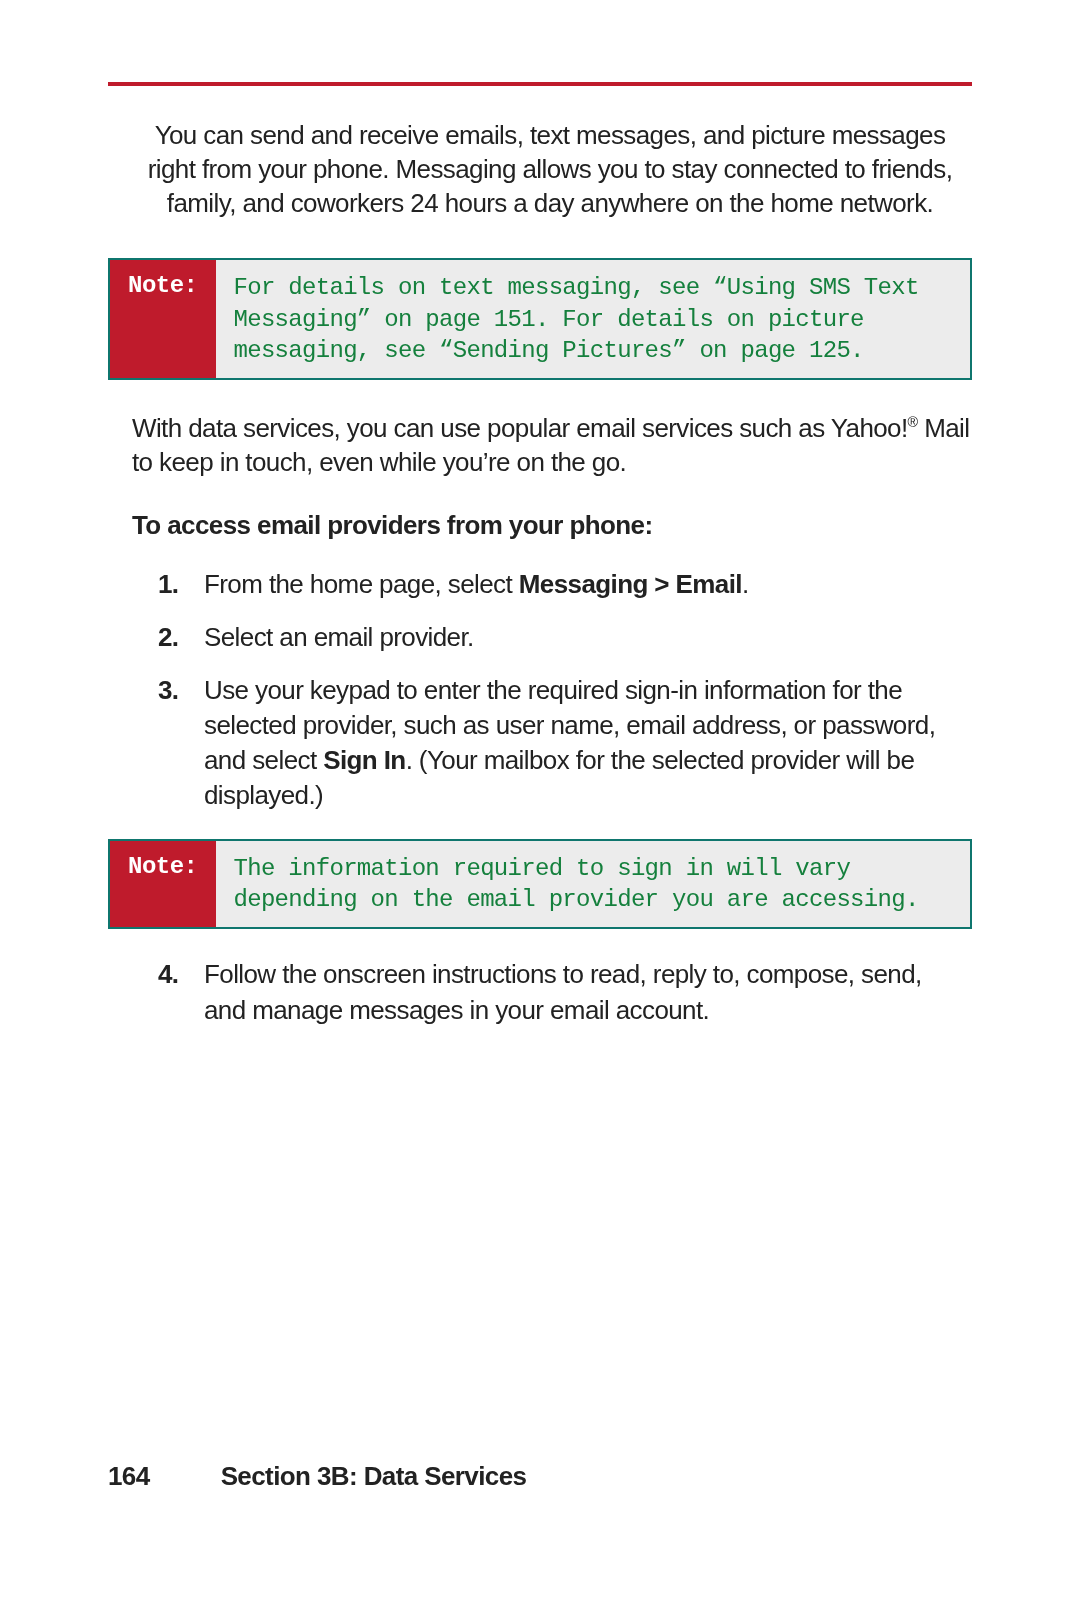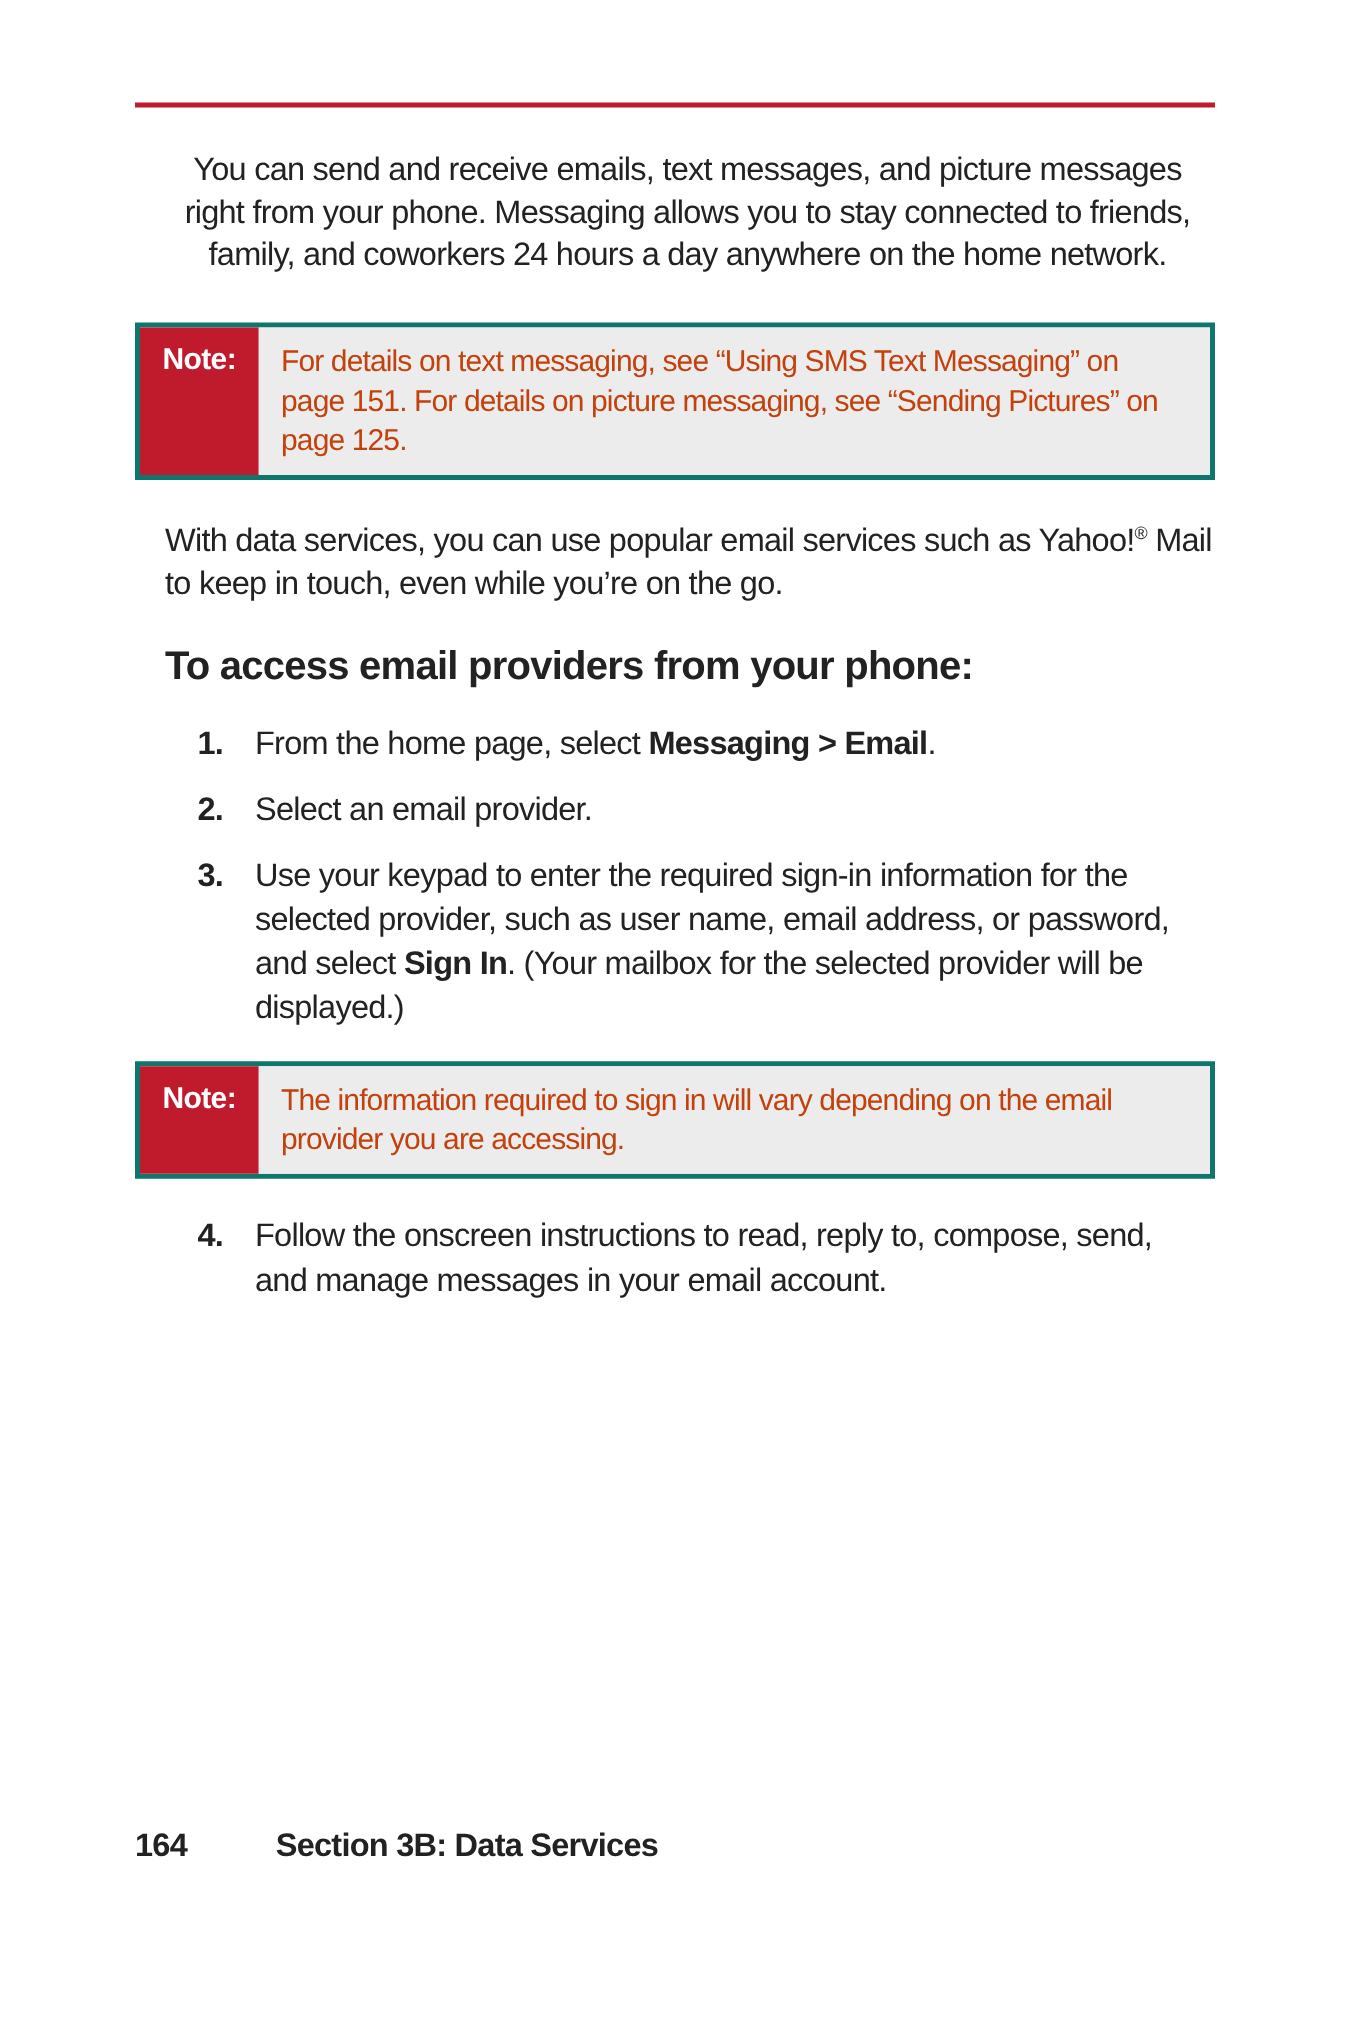--- a/index.html
+++ b/index.html
@@ -37,21 +37,22 @@
       font-size: 26px;
       line-height: 1.3;
       color: #222;
       margin-bottom: 38px;
       letter-spacing: -0.6px;
       text-align: center;
     }
     .note-box {
       display: flex;
       margin-bottom: 32px;
-      border: 4px solid #0f766e;
+      border: 2px solid #0f766e;
+      font-family: Liberation Mono, monospace;
     }
     .note-box.second {
       margin-top: 26px;
       margin-bottom: 28px;
     }
     .note-label {
       background: #bf1b2c;
       color: #fff;
       font-weight: 700;
       font-size: 24px;
@@ -60,21 +61,21 @@
       min-width: 86px;
       display: flex;
       align-items: flex-start;
     }
     .note-content {
       background: #ececec;
       flex: 1;
       font-size: 24px;
       line-height: 1.3;
       padding: 12px 18px 12px 18px;
-      color: #c2410c;
+      color: #15803d;
       letter-spacing: -0.7px;
     }
     h2 {
       color: #bf1b2c;
       font-size: 34px;
       font-weight: 700;
       margin-bottom: 20px;
       letter-spacing: -1px;
     }
     .desc {
@@ -85,21 +86,21 @@
       color: #222;
       margin-bottom: 30px;
       letter-spacing: -0.6px;
     }
     .sup {
       font-size: 0.55em;
       vertical-align: super;
     }
     .subhead {
       margin-left: 24px;
-      font-size: 32px;
+      font-size: 26px;
       font-weight: 700;
       color: #222;
       margin-bottom: 26px;
       letter-spacing: -0.6px;
     }
     ol.steps {
       list-style: none;
       margin-left: 50px;
       margin-right: 4px;
     }

